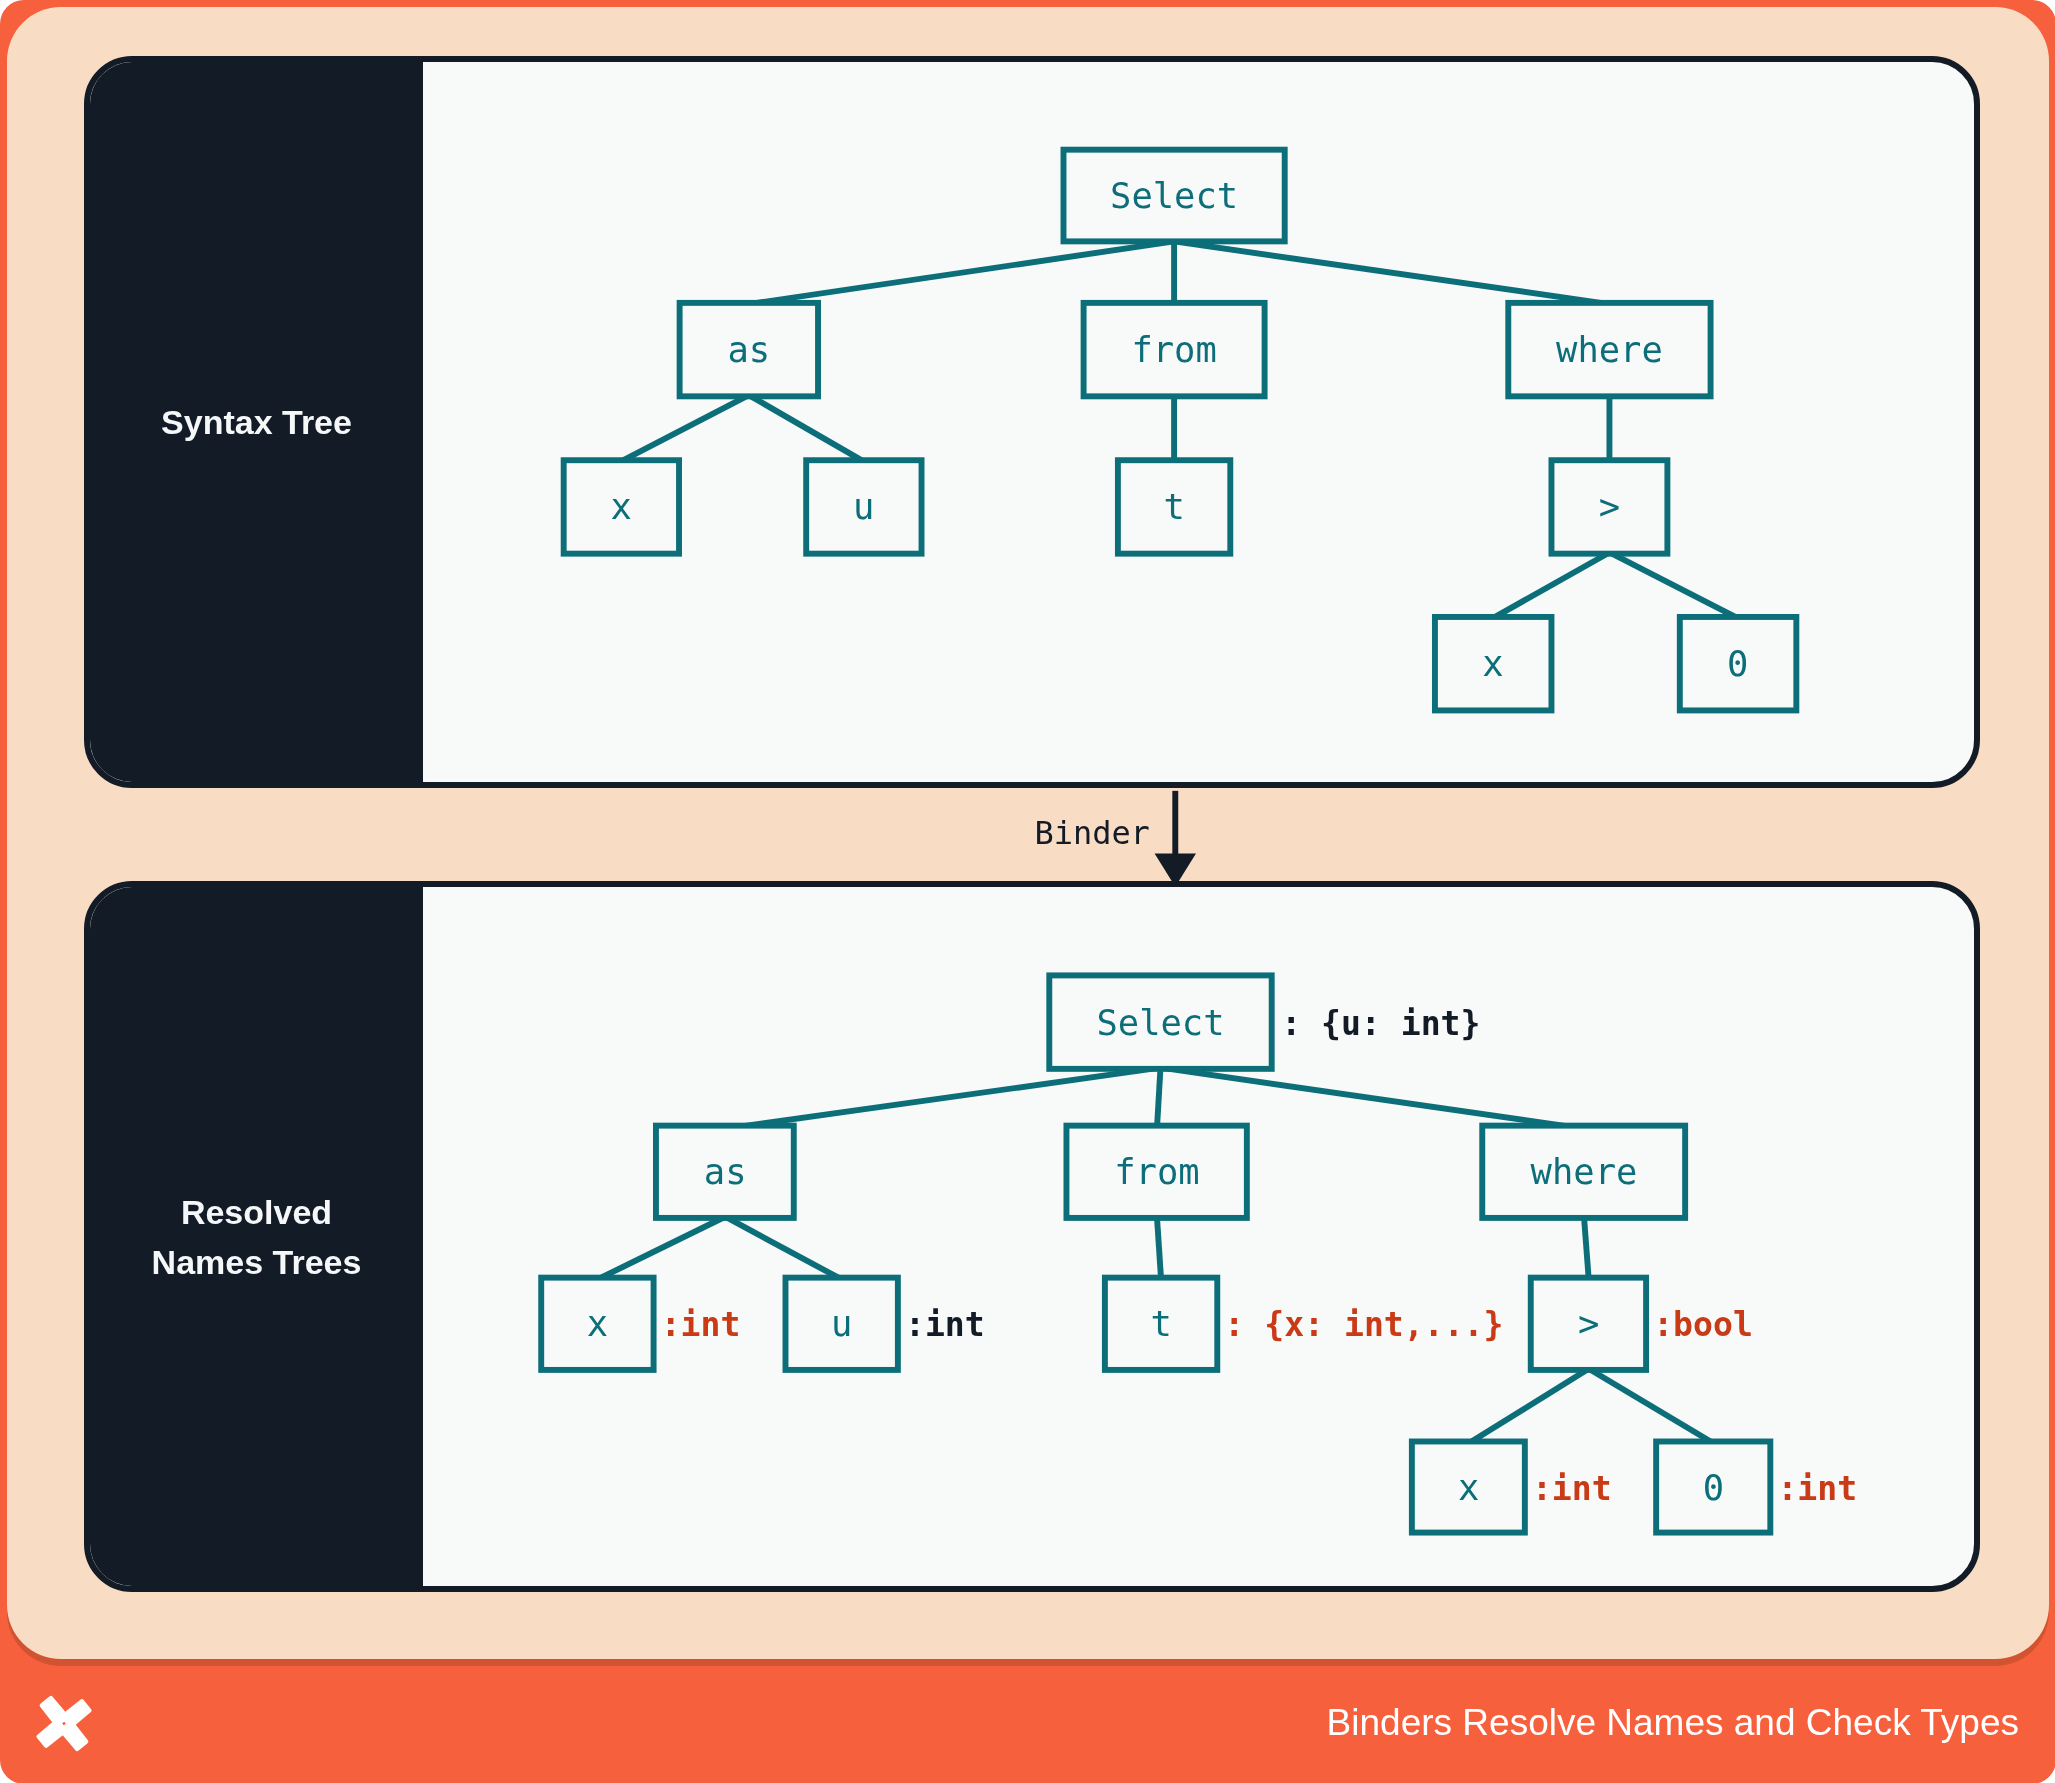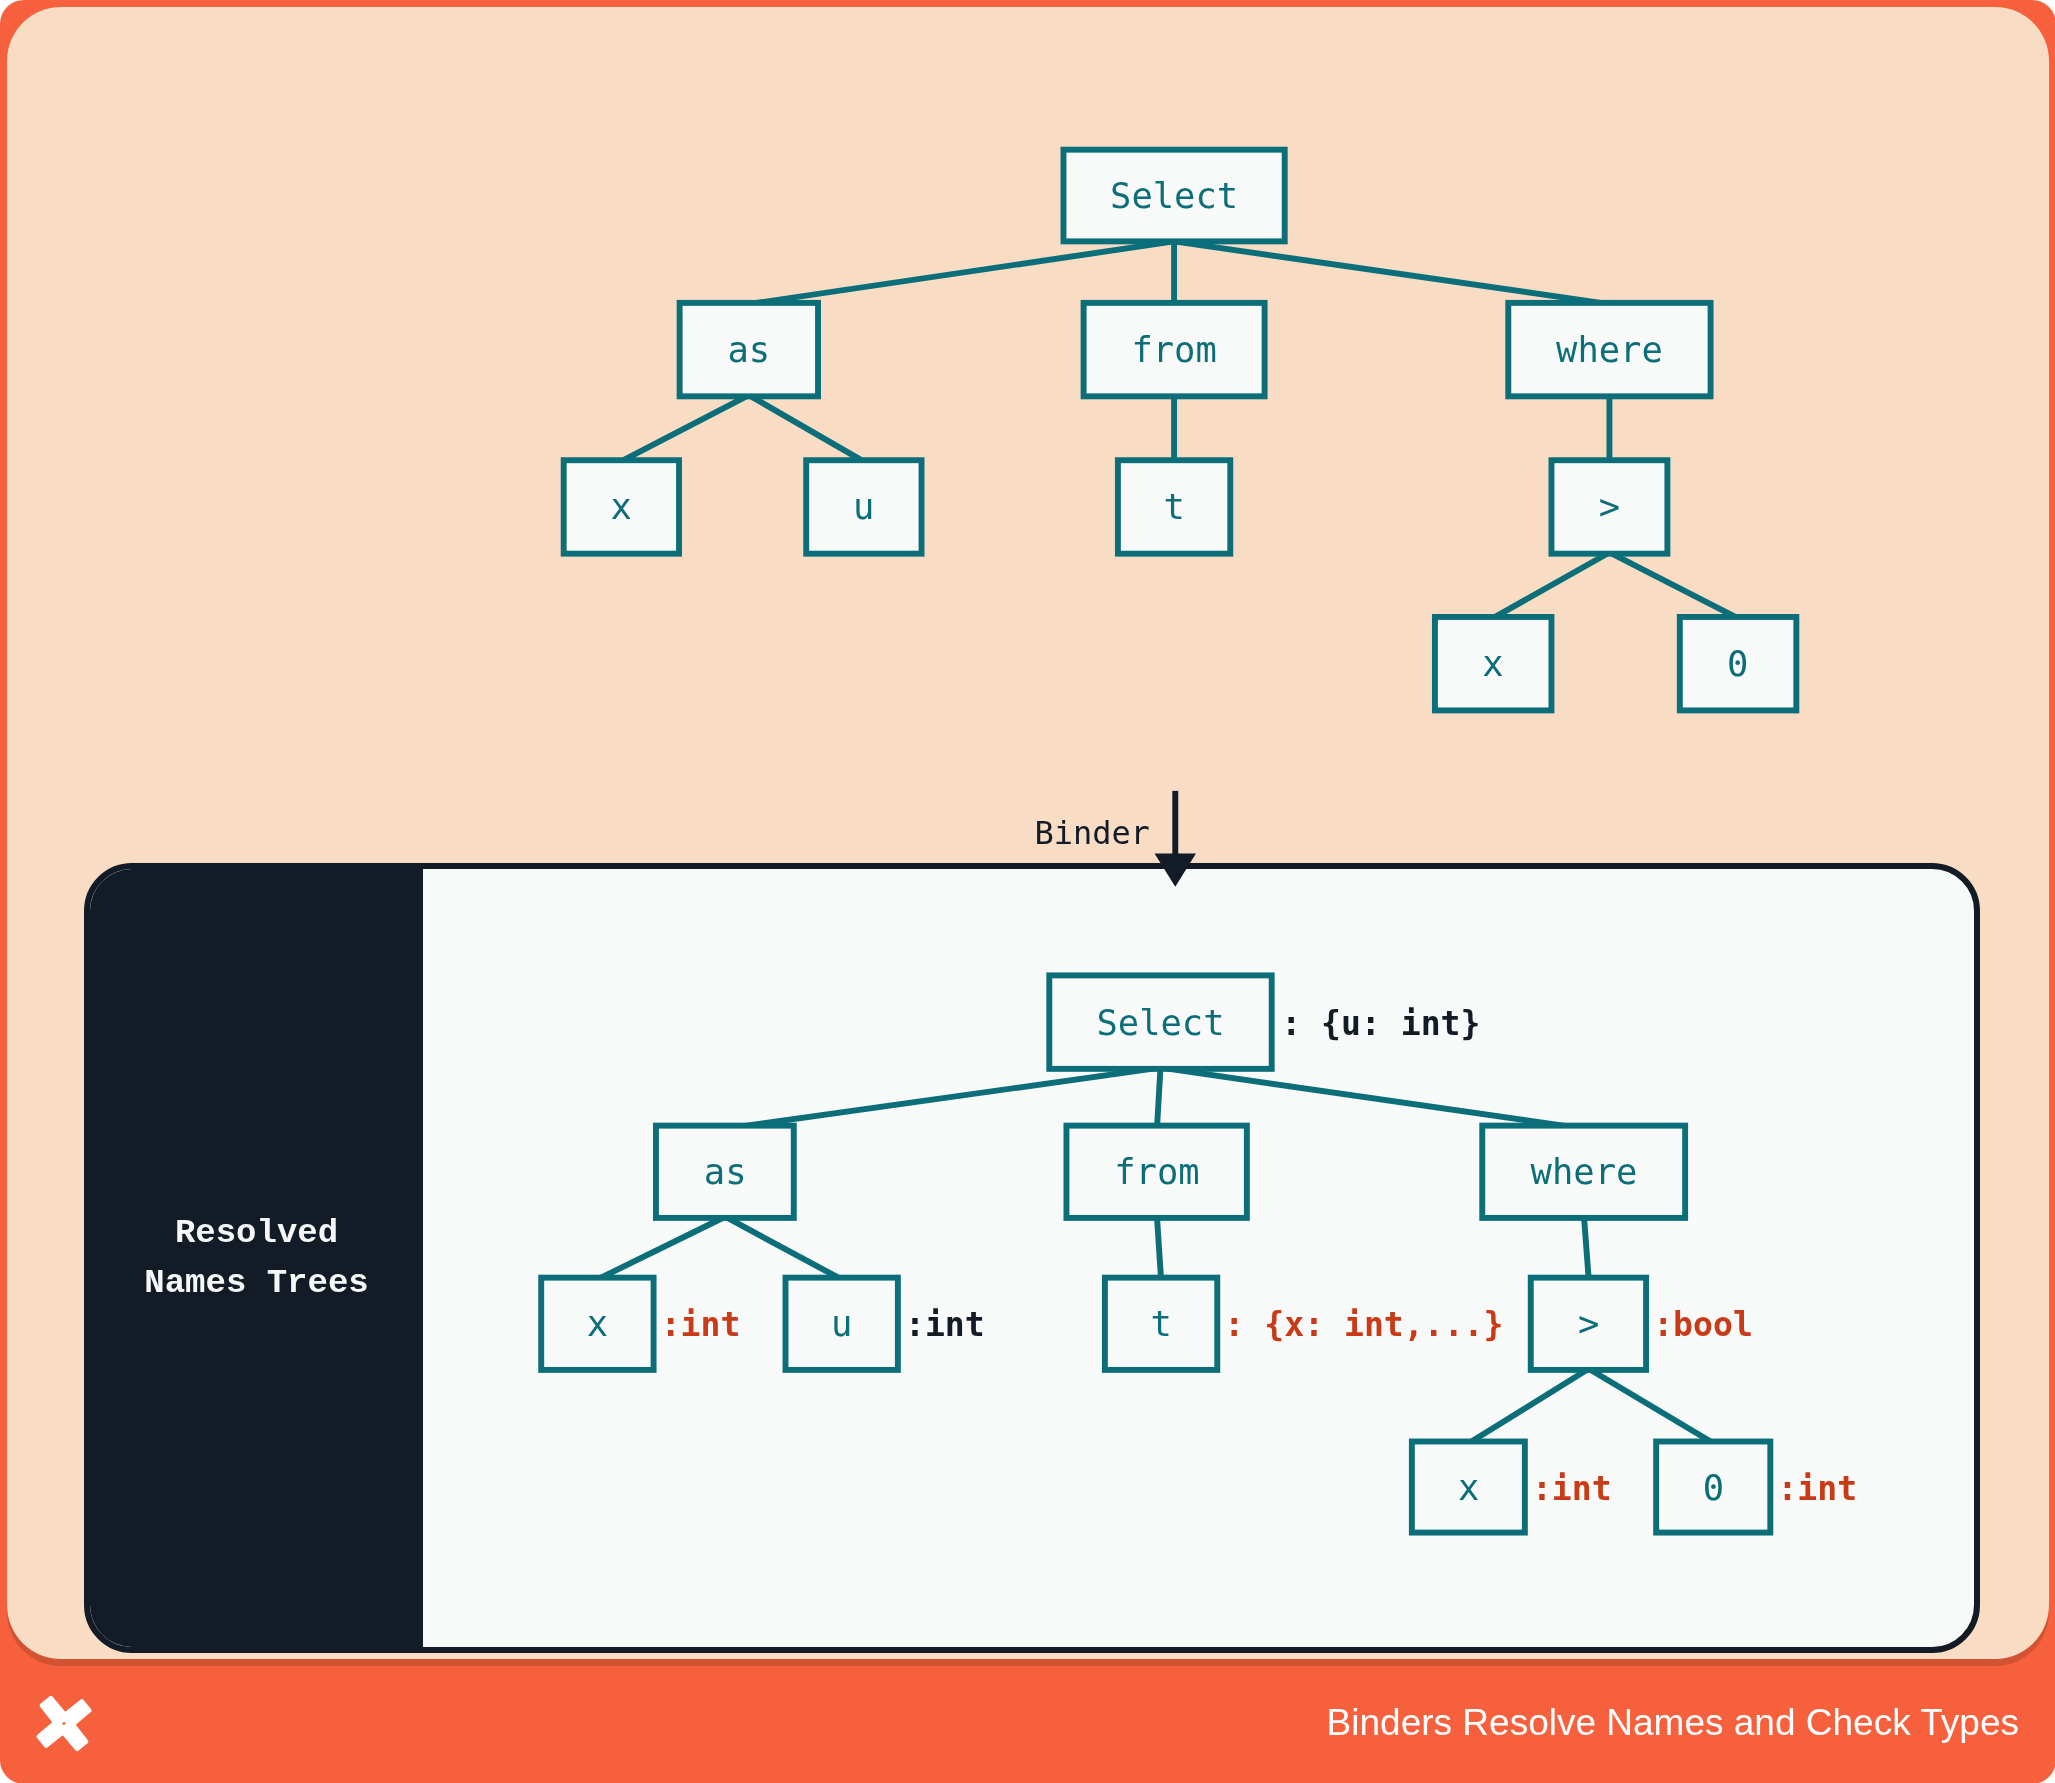--- a/index.html
+++ b/index.html
@@ -28,21 +28,21 @@
   }
   .panel{
     position:absolute;
     left:84px;width:1896px;
     background:var(--panel);
     border:6px solid var(--navy);
     border-radius:48px;
     overflow:hidden;
   }
   .panel-top{top:56px;height:732px;}
-  .panel-bottom{top:863px;height:790px;font-family:Liberation Mono, monospace;}
+  .panel-bottom{top:881px;height:711px;}
   .panel-sidebar{
     position:absolute;left:0;top:0;bottom:0;width:333px;
     background:var(--navy);
     display:flex;align-items:center;justify-content:center;
     text-align:center;
   }
   .sidebar-label{
     color:#F5F7F8;
     font-weight:bold;
     font-size:34px;
@@ -88,20 +88,25 @@
     width:60px;height:63px;
   }
 </style>
 </head>
 <body>
 
 <div class="card">
 
   <div class="peach-bg"></div>
 
+  <div class="panel panel-top">
+    <div class="panel-sidebar">
+      <div class="sidebar-label">Syntax Tree</div>
+    </div>
+  </div>
 
   <div class="panel panel-bottom">
     <div class="panel-sidebar">
       <div class="sidebar-label">
         <div>Resolved</div>
         <div>Names Trees</div>
       </div>
     </div>
   </div>
 

